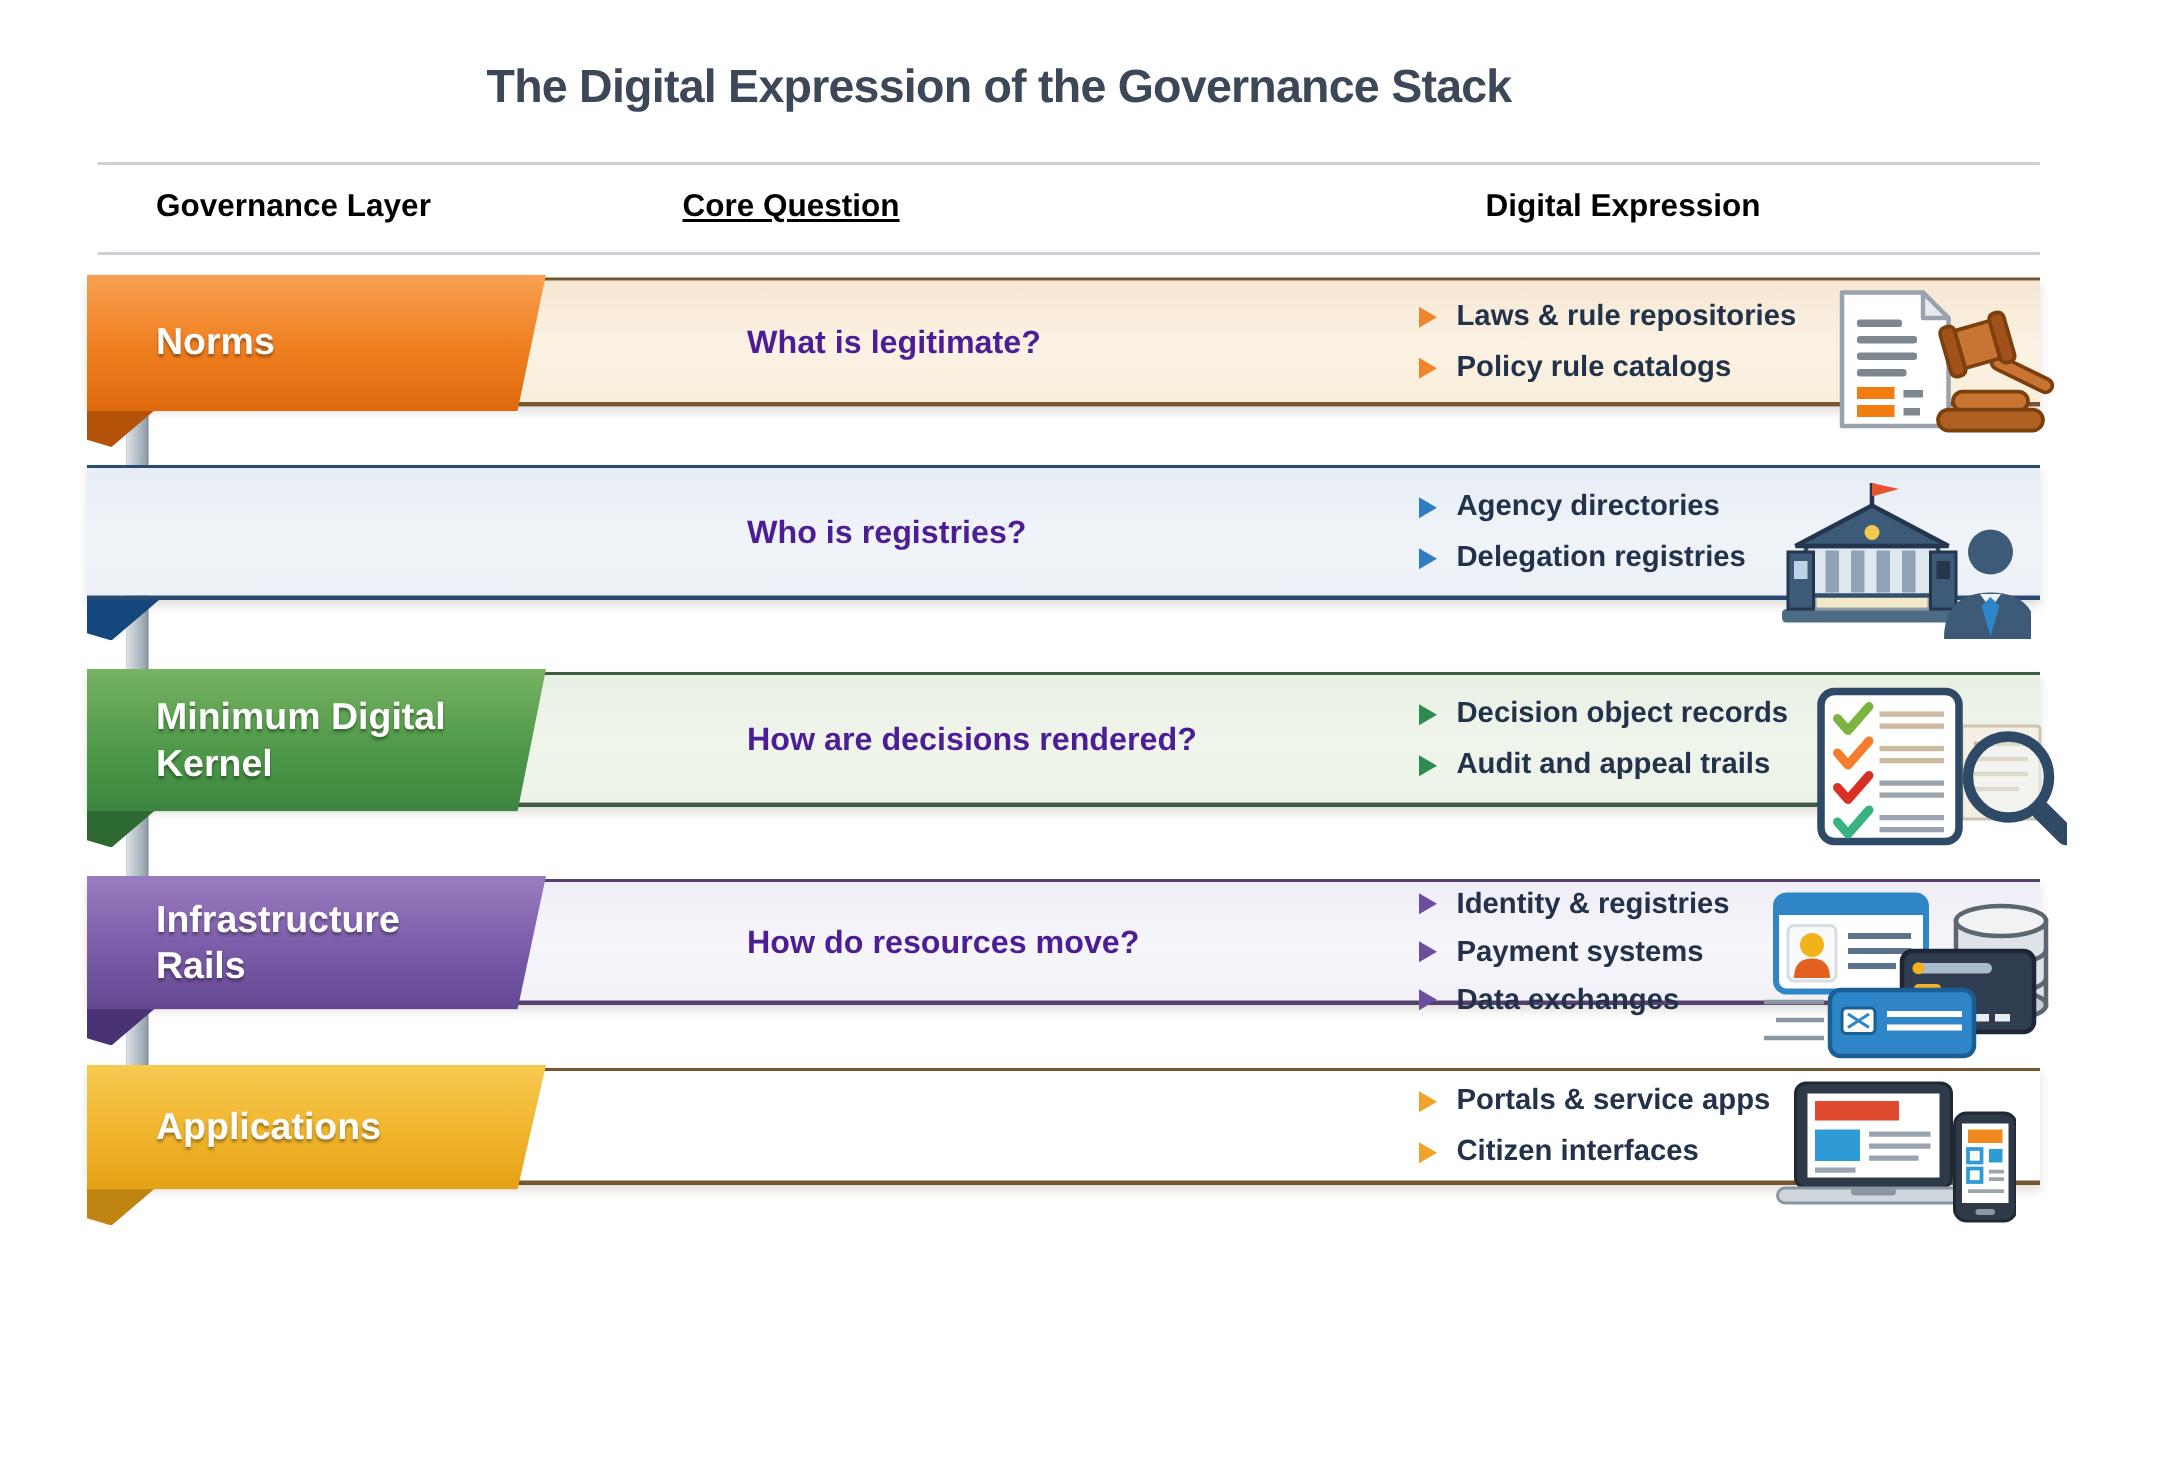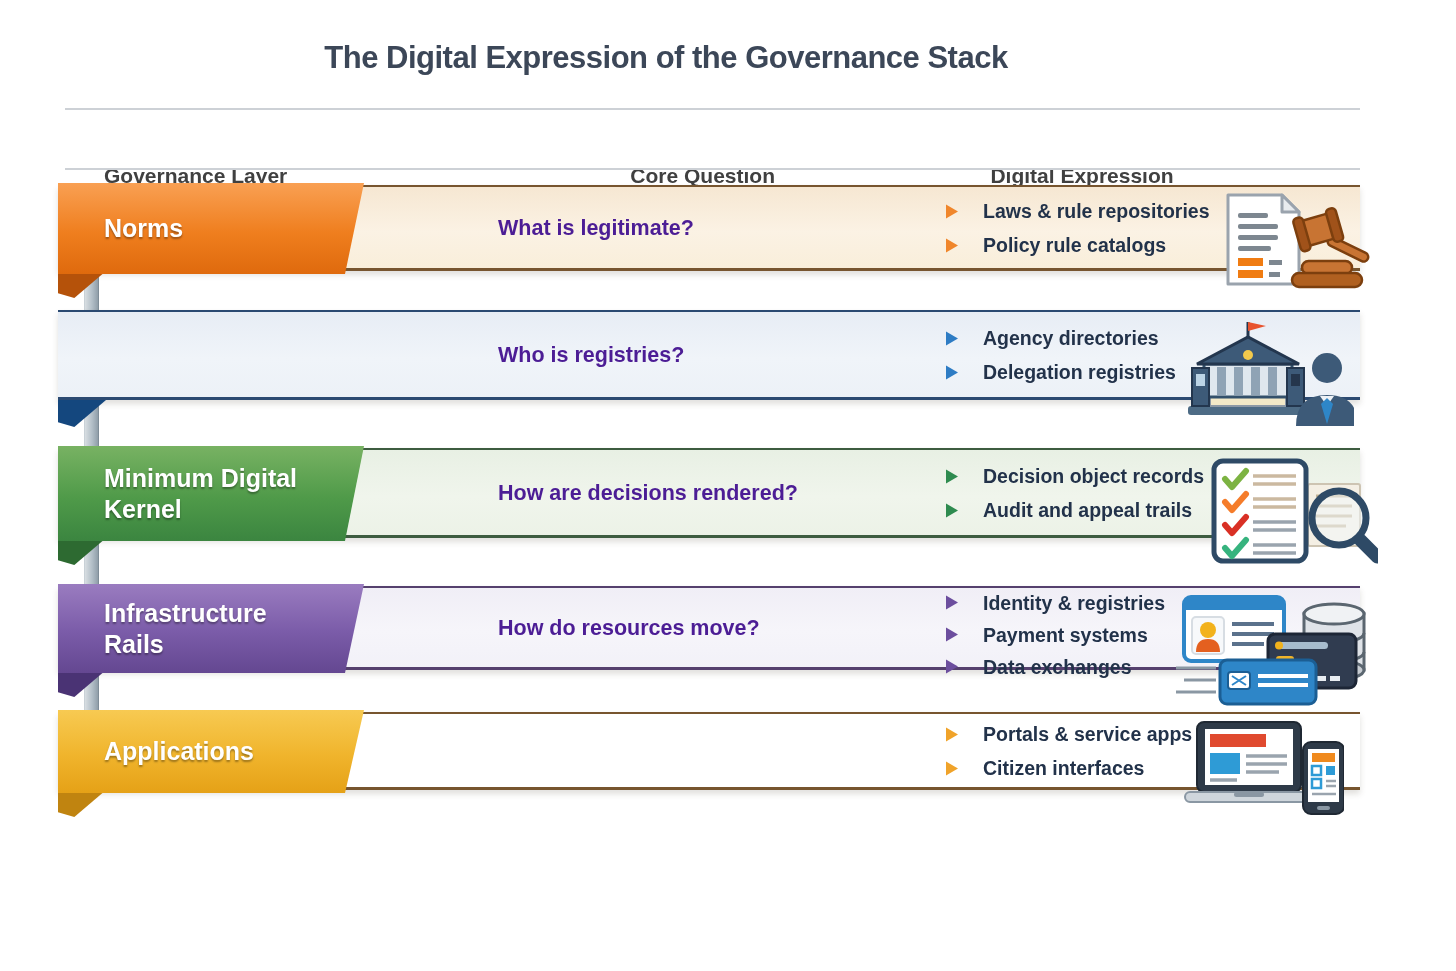--- a/index.html
+++ b/index.html
@@ -10,23 +10,23 @@
   .page{position:absolute;inset:0;}
 
   .title{
     position:absolute;top:40px;left:58px;width:1216px;margin:0;
     text-align:center;font-size:31px;font-weight:700;color:#3c4758;letter-spacing:-0.5px;
   }
   .divider{position:absolute;left:65px;width:1295px;height:2px;background:#cdd1d6;}
   .divider.top{top:108px;}
   .divider.bottom{top:168px;}
 
-  .hdr{position:absolute;top:126px;font-size:21px;font-weight:700;color:#404040;margin-top:38px;}
+  .hdr{position:absolute;top:126px;font-size:21px;font-weight:700;color:#000000;}
   .hdr-layer{left:104px;}
-  .hdr-question{left:455px;width:320px;text-align:right;}
+  .hdr-question{left:455px;width:320px;text-align:left;text-decoration:underline;}
   .hdr-expression{left:922px;width:320px;text-align:center;}
 
   .connector{
     position:absolute;left:84px;top:266px;width:13px;height:508px;z-index:0;
     background:linear-gradient(90deg,#d8dee2,#b2bec7 55%,#909ea9);
     border-left:1px solid #c9d1d7;border-right:1px solid #7f8d98;
   }
 
   .row{position:absolute;left:58px;width:1302px;z-index:1;}
   .strip{
@@ -47,21 +47,21 @@
     clip-path:polygon(0 0,100% 0,34% 100%,0 82%);}
   .question{
     position:absolute;left:440px;top:0;bottom:0;display:flex;align-items:center;
     font-size:21.5px;font-weight:700;color:#4c1d95;
   }
   .items{
     position:absolute;left:888px;top:50%;transform:translateY(-50%);
     margin:0;padding:0;list-style:none;display:flex;flex-direction:column;gap:11px;
   }
   .row-infrastructure .items{gap:9px;}
-  .item{display:flex;align-items:center;gap:25px;font-size:19.5px;font-weight:700;color:#22324a;white-space:nowrap;}
+  .item{display:flex;align-items:center;gap:13px;font-size:19.5px;font-weight:700;color:#22324a;white-space:nowrap;}
   .bullet{
     width:0;height:0;flex:0 0 auto;
     border-top:7px solid transparent;border-bottom:7px solid transparent;
     border-left:12px solid var(--bullet);
   }
   .icon-group{position:absolute;z-index:3;line-height:0;}
 
   
   .row-norms{top:185px;height:86px;--line:#77552f;--bullet:#f0862b;}
   .row-norms .strip{background:linear-gradient(180deg,#f6e7d2,#fbf2e4 55%,#f9eeda);}

